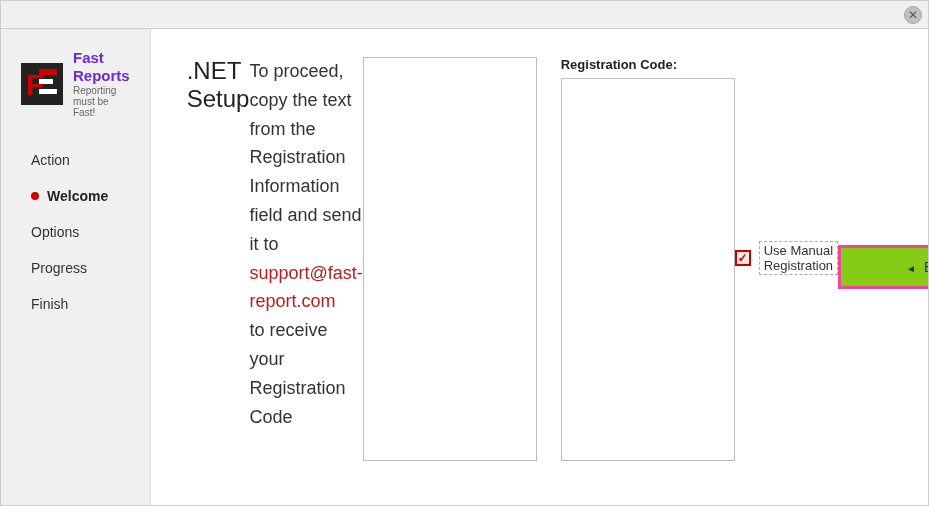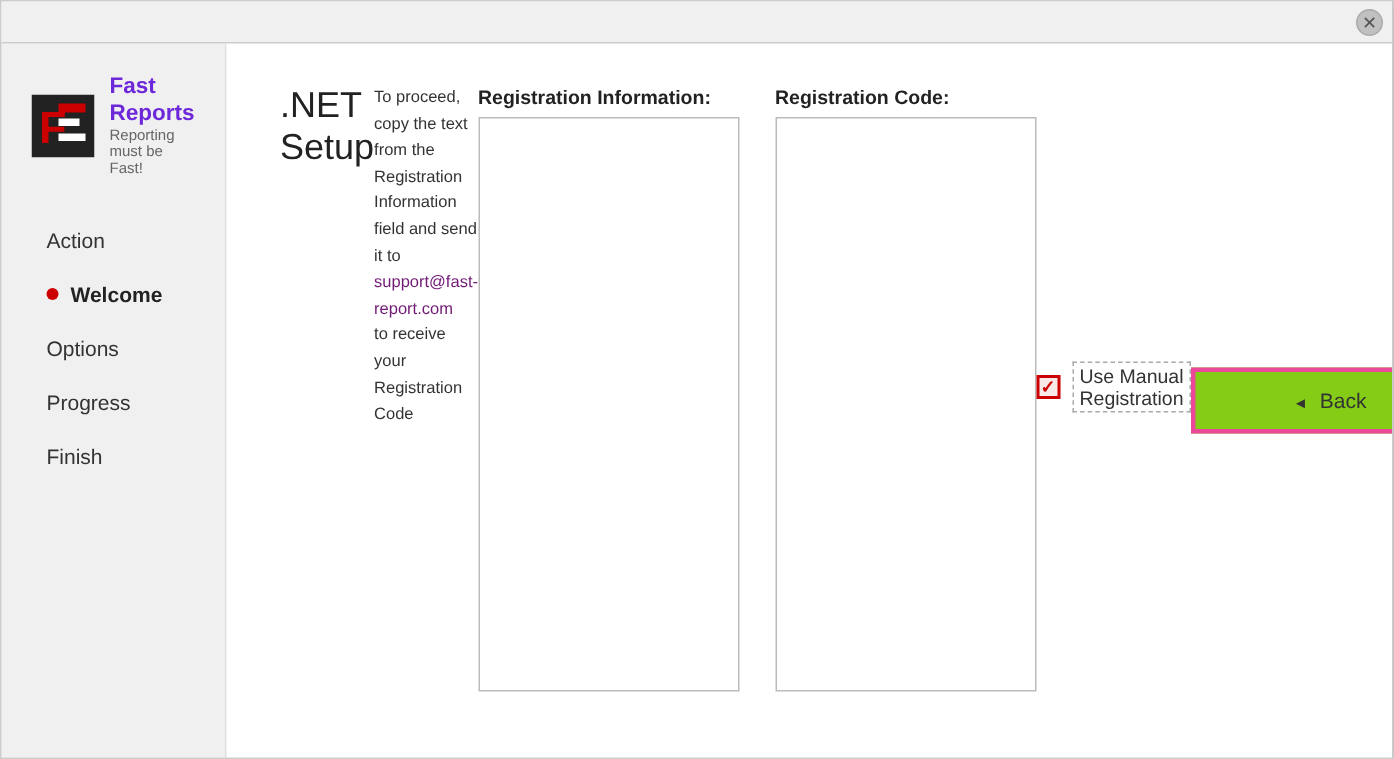--- a/index.html
+++ b/index.html
@@ -117,27 +117,27 @@
       display: flex;
       flex-direction: row;
     }
     .page-title {
       font-size: 24px;
       font-weight: normal;
       color: #222;
       margin-bottom: 18px;
     }
     .description {
-      font-size: 11px;
+      font-size: 18px;
       color: #333;
       line-height: 1.6;
       margin-bottom: 28px;
     }
     .description a {
-      color: #701a75;
+      color: #b91c1c;
       text-decoration: none;
     }
     .fields-row {
       display: flex;
       gap: 24px;
       flex: 1;
       margin-bottom: 16px;
     }
     .field-group {
       flex: 1;
@@ -260,21 +260,20 @@
       <div class="description">
         <span>To proceed, copy the text from the Registration Information field and send it to</span>
         <br>
         <a href="#">support@fast-report.com</a>
         <br>
         <span>to receive your Registration Code</span>
       </div>
 
       <div class="fields-row">
         <div class="field-group">
-          <div class="field-label">Registration Information:</div>
           <textarea class="field-textarea" style=""></textarea>
         </div>
         <div class="field-group">
           <div class="field-label">Registration Code:</div>
           <textarea class="field-textarea" style=""></textarea>
         </div>
       </div>
 
       <div class="checkbox-row">
         <div class="checkbox-custom">

